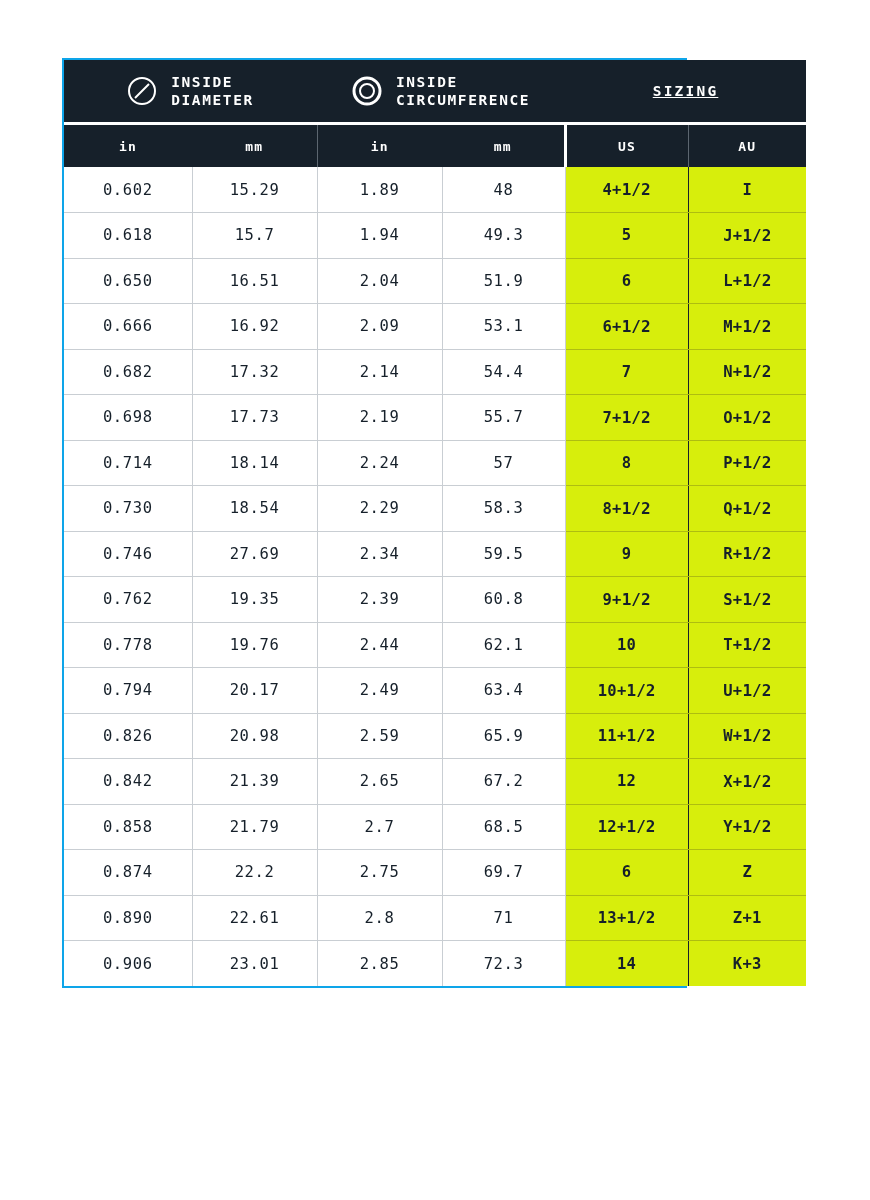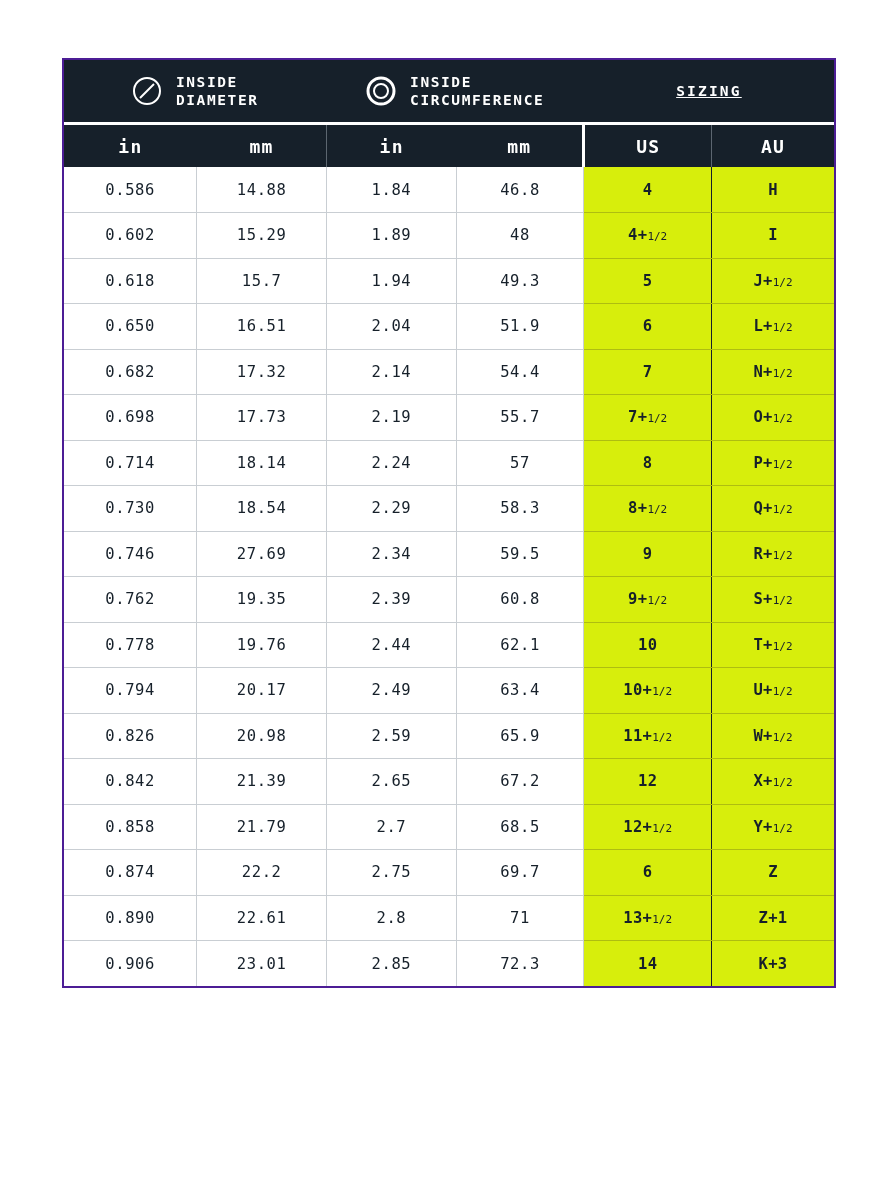--- a/index.html
+++ b/index.html
@@ -12,22 +12,22 @@
     font-family: "DejaVu Sans Mono", monospace;
   }
   .page {
     width: 870px;
     height: 1200px;
     position: relative;
     background: #ffffff;
     padding: 58px 62px 58px 62px;
   }
   .table-wrap {
-    width: 774px;
-    border: 2px solid #4c1d95;
+    width: 625px;
+    border: 2px solid #0ea5e9;
     background: #0f766e;
   }
   table.ring {
     border-collapse: collapse;
     width: 100%;
     table-layout: fixed;
   }
   
   .hgroup {
     background: #16202a;
@@ -70,21 +70,21 @@
   .icon-circle {
     width: 30px; height: 30px;
     flex: 0 0 30px;
     display: block;
   }
   
   .subhead td {
     background: #16202a;
     color: #ffffff;
     height: 42px;
-    font-size: 18px;
+    font-size: 13px;
     font-weight: bold;
     letter-spacing: 1.2px;
     text-align: center;
     vertical-align: middle;
     border: none;
     padding: 0;
   }
   .subhead td.sep-left { border-left: 1px solid #5c6670; }
   .subhead td.sep-white { border-left: 3px solid #ffffff; text-align: center; }
   .subhead-spacer td {
@@ -112,22 +112,22 @@
     font-weight: bold;
     letter-spacing: 0.3px;
     border-right: 1px solid #16202a;
     border-bottom: 1px solid #aebd11;
   }
   tbody td.lime.last { border-right: none; }
   tbody td.col-au { border-right: none; }
   tbody tr:last-child td { border-bottom: none; }
   tbody td.first { border-left: none; }
   .frac {
-    font-size: 11px;
-    font-weight: normal;
+    font-size: 16px;
+    font-weight: bold;
     vertical-align: baseline;
     letter-spacing: 0;
   }
   col.c-in1 { width: 128px; }
   col.c-mm1 { width: 125px; }
   col.c-in2 { width: 125px; }
   col.c-mm2 { width: 123px; }
   col.c-us  { width: 123px; }
   col.c-au  { width: 118px; }
 </style>
@@ -184,28 +184,20 @@
           <td>in</td>
           <td>mm</td>
           <td class="sep-left">in</td>
           <td>mm</td>
           <td class="sep-white">US</td>
           <td class="sep-left">AU</td>
         </tr>
       </thead>
       <tbody id="ring-rows">
           <tr>
-            <td class="plain first">0.586</td>
-            <td class="plain">14.88</td>
-            <td class="plain">1.84</td>
-            <td class="plain">46.8</td>
-            <td class="lime"><span>4</span></td>
-            <td class="lime last col-au"><span>H</span></td>
-          </tr>
-          <tr>
             <td class="plain first">0.602</td>
             <td class="plain">15.29</td>
             <td class="plain">1.89</td>
             <td class="plain">48</td>
             <td class="lime"><span>4+</span><span class="frac">1/2</span></td>
             <td class="lime last col-au"><span>I</span></td>
           </tr>
           <tr>
             <td class="plain first">0.618</td>
             <td class="plain">15.7</td>
@@ -216,20 +208,28 @@
           </tr>
           <tr>
             <td class="plain first">0.650</td>
             <td class="plain">16.51</td>
             <td class="plain">2.04</td>
             <td class="plain">51.9</td>
             <td class="lime"><span>6</span></td>
             <td class="lime last col-au"><span>L+</span><span class="frac">1/2</span></td>
           </tr>
           <tr>
+            <td class="plain first">0.666</td>
+            <td class="plain">16.92</td>
+            <td class="plain">2.09</td>
+            <td class="plain">53.1</td>
+            <td class="lime"><span>6+</span><span class="frac">1/2</span></td>
+            <td class="lime last col-au"><span>M+</span><span class="frac">1/2</span></td>
+          </tr>
+          <tr>
             <td class="plain first">0.682</td>
             <td class="plain">17.32</td>
             <td class="plain">2.14</td>
             <td class="plain">54.4</td>
             <td class="lime"><span>7</span></td>
             <td class="lime last col-au"><span>N+</span><span class="frac">1/2</span></td>
           </tr>
           <tr>
             <td class="plain first">0.698</td>
             <td class="plain">17.73</td>

